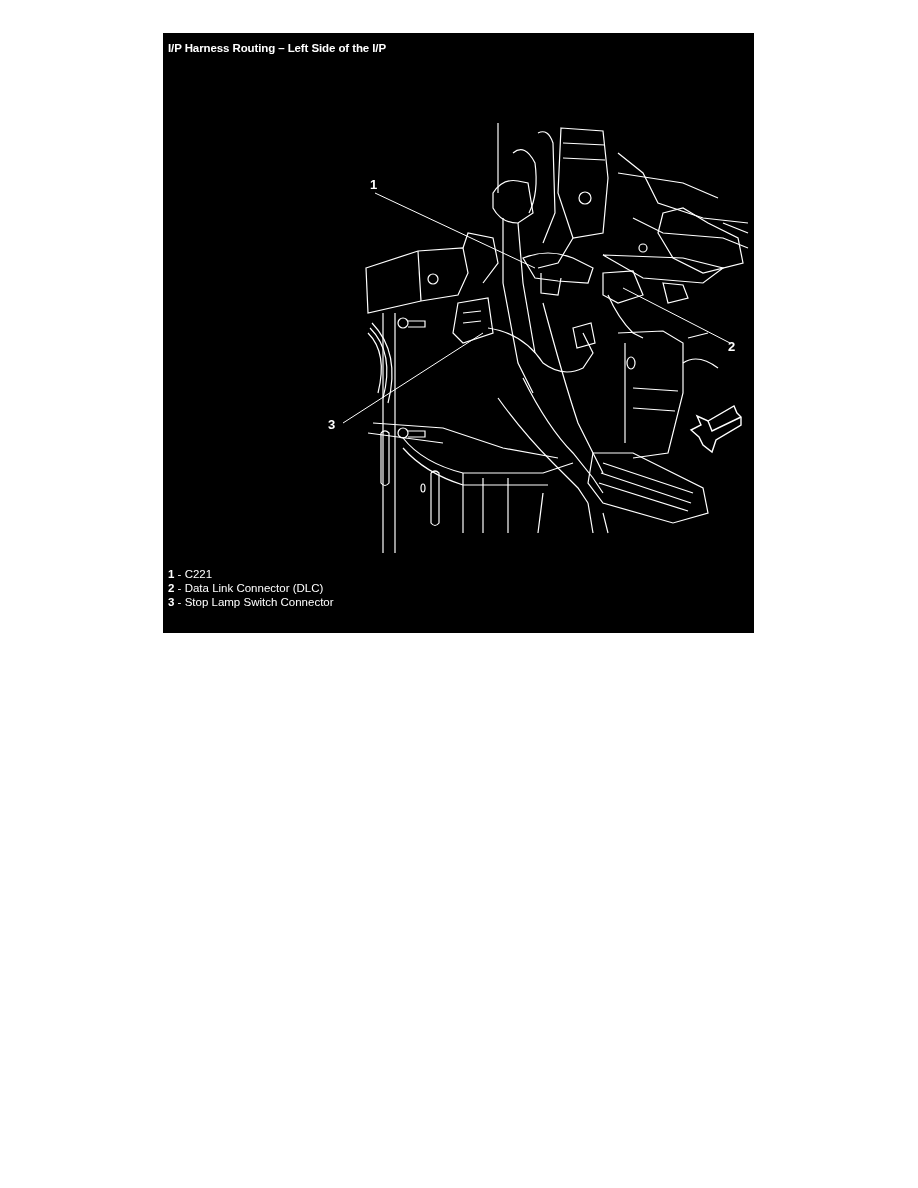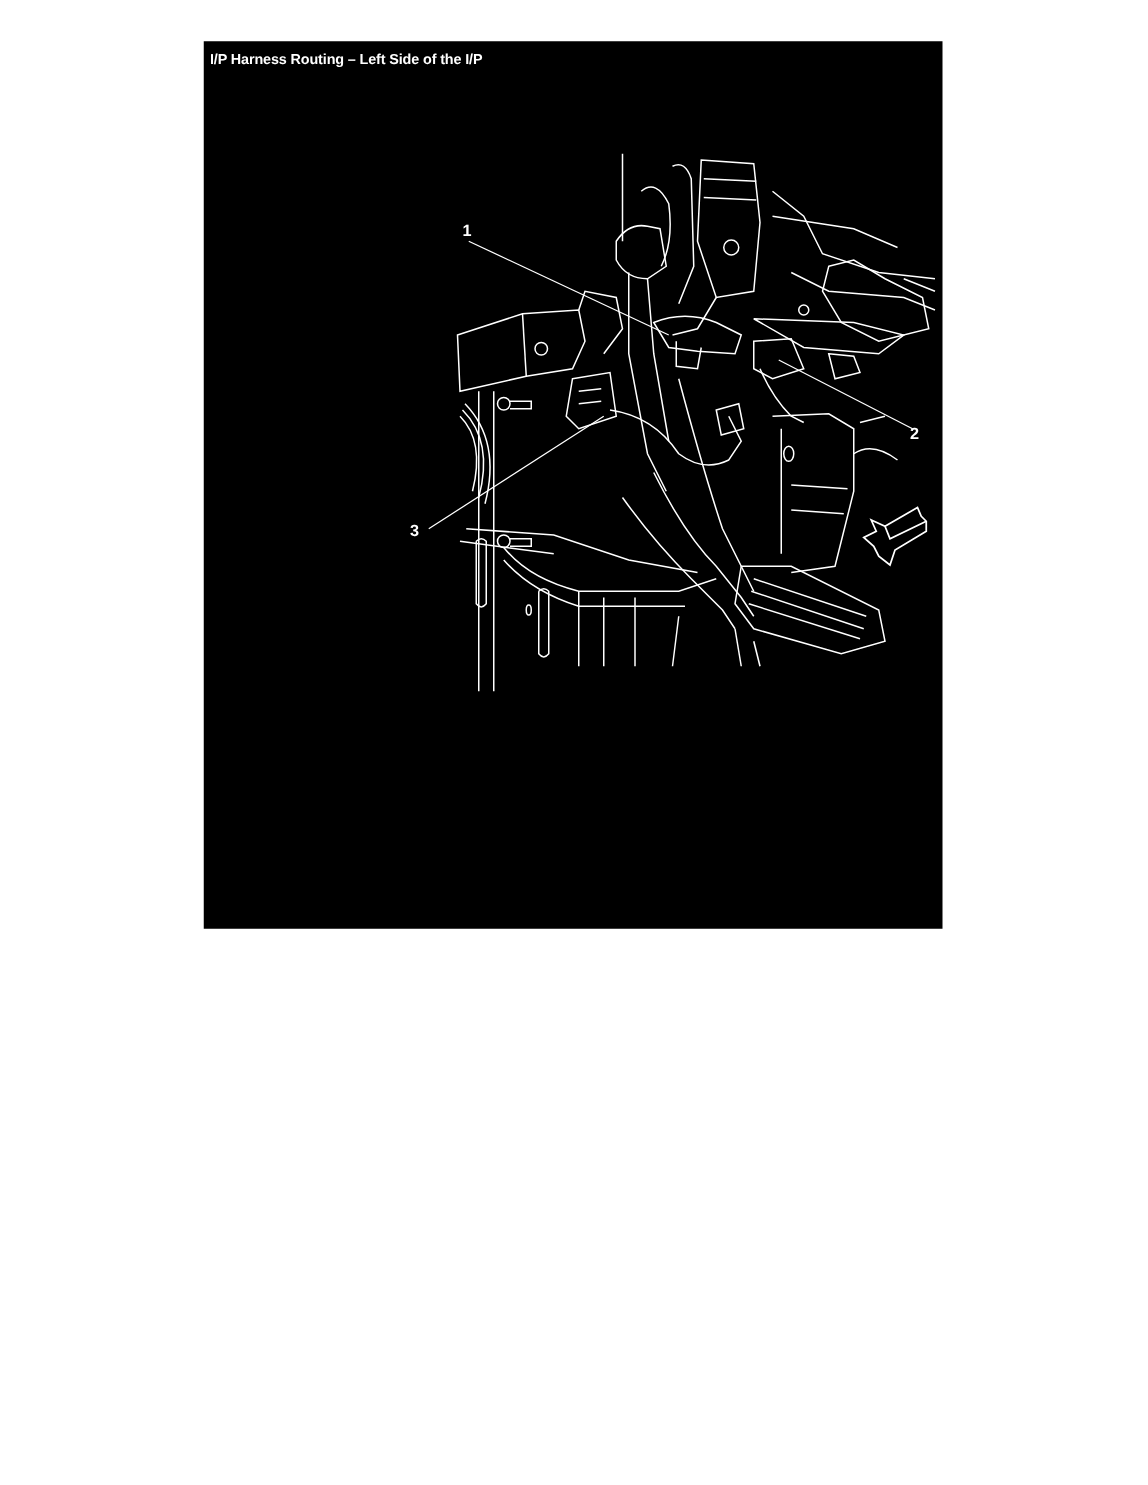--- a/index.html
+++ b/index.html
@@ -1,18 +1,18 @@
 <!DOCTYPE html>
 <html><head>
 <meta charset="utf-8">
 <style>
   html, body { margin:0; padding:0; background:#ffffff; }
   body { width:918px; height:1188px; position:relative; overflow:hidden;
          font-family:"Liberation Sans", sans-serif; }
-  .panel { position:absolute; left:163px; top:33px; width:591px; height:710px;
+  .panel { position:absolute; left:163px; top:33px; width:591px; height:600px;
            background:#000000; }
   .title { position:absolute; left:5px; top:9px; color:#ffffff; font-weight:bold;
            font-size:11.5px; letter-spacing:-0.1px; white-space:nowrap; }
   .illus { position:absolute; left:0; top:0; width:591px; height:592px; }
   .callout { position:absolute; color:#ffffff; font-weight:bold; font-size:13px; }
   .legend { position:absolute; left:5px; top:534px; color:#ffffff; font-size:11.5px;
             line-height:14px; }
   .legend-row { white-space:nowrap; }
   .legend-num { font-weight:bold; }
 </style>
@@ -112,13 +112,24 @@
     <g stroke-width="1.4">
       <path d="M574 380 L578 384 L578 392 L553 407 L549 419 L540 412 L536 404 L528 397 L538 392 L534 383 L545 388 L571 373 Z" fill="#000000"></path>
       <path d="M545 388 L549 398 L578 384"></path>
     </g>
   </svg>
 
   <div class="callout" style="left:207px;top:144px;">1</div>
   <div class="callout" style="left:565px;top:306px;">2</div>
   <div class="callout" style="left:165px;top:384px;">3</div>
 
+  <div class="legend">
+    <div class="legend-row">
+      <span class="legend-num">1</span><span> - </span><span>C221</span>
+    </div>
+    <div class="legend-row">
+      <span class="legend-num">2</span><span> - </span><span>Data Link Connector (DLC)</span>
+    </div>
+    <div class="legend-row">
+      <span class="legend-num">3</span><span> - </span><span>Stop Lamp Switch Connector</span>
+    </div>
+  </div>
 </div>
 
 </body></html>

